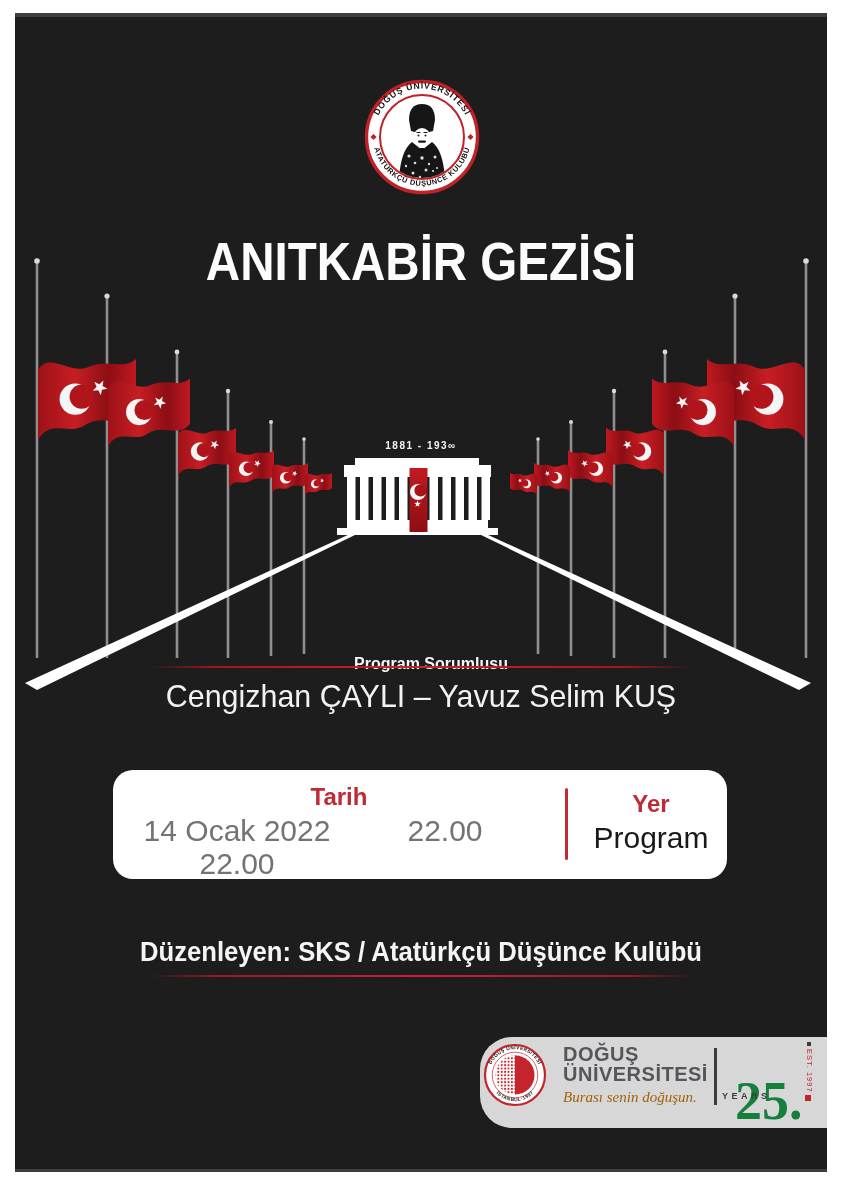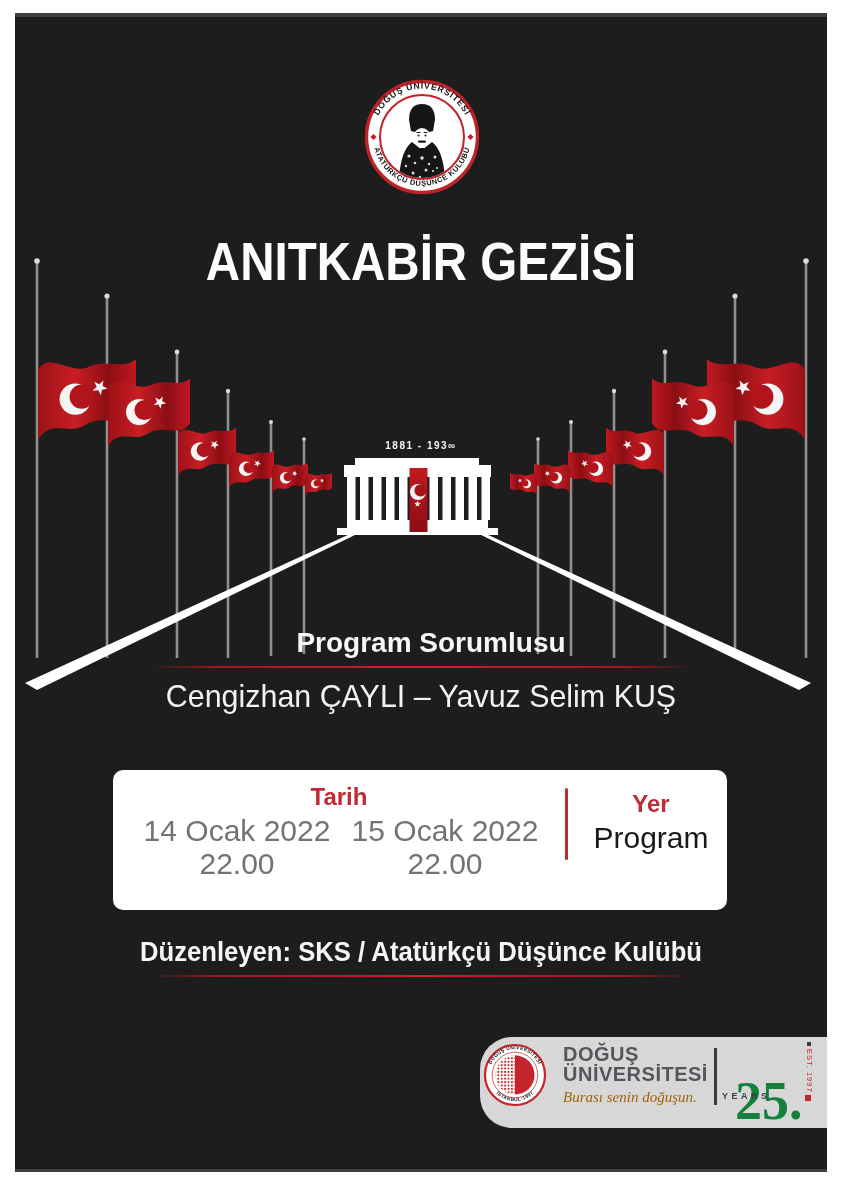--- a/index.html
+++ b/index.html
@@ -8,27 +8,27 @@
   .poster{position:absolute;left:15px;top:13px;width:812px;height:1159px;background:#1d1d1d;
           border-top:4px solid #3e3e3e;border-bottom:3px solid #3e3e3e;box-sizing:border-box;}
   .abs{position:absolute;}
   .ctr{left:0;right:0;text-align:center;}
   .illu{position:absolute;left:0;top:0;width:842px;height:1191px;pointer-events:none;}
 
   .title{top:230px;color:#fcfcfc;font-size:54px;font-weight:800;letter-spacing:0px;
          transform:scaleX(.88);}
   .years{top:440px;color:#f4f4f4;font-size:10px;font-weight:700;letter-spacing:1.5px;}
 
-  .prog-label{top:627px;color:#f7f7f7;font-size:28px;font-weight:700;padding-left:20px;}
+  .prog-label{top:655px;color:#f7f7f7;font-size:16px;font-weight:700;padding-left:20px;}
   .redline{height:2px;background:linear-gradient(90deg,rgba(120,14,18,0) 0%,#a3161c 12%,
            #c8232a 50%,#a3161c 88%,rgba(120,14,18,0) 100%);}
   .line1{top:666px;left:150px;width:542px;}
   .names{top:678px;color:#f2f2f2;font-size:32px;font-weight:400;transform:scaleX(.95);}
 
-  .card{left:113px;top:770px;width:614px;height:140px;background:#ffffff;border-radius:10px;}
+  .card{left:113px;top:770px;width:614px;height:109px;background:#ffffff;border-radius:20px;}
   .card .label{color:#bf2b33;font-size:24px;font-weight:700;text-align:center;position:absolute;}
   .tarih{left:0;width:452px;top:13px;}
   .datecol{position:absolute;top:44px;width:220px;text-align:center;color:#737373;
            font-size:30px;line-height:33px;}
   .dcol1{left:14px;} .dcol2{left:222px;}
   .vline{position:absolute;left:452px;top:18px;width:3px;height:72px;background:#bf2b33;border-radius:2px;}
   .yer{left:462px;width:152px;top:20px;}
   .ankara{position:absolute;left:462px;width:152px;top:51px;text-align:center;color:#191919;font-size:30px;}
 
   .organizer{top:937px;color:#f5f5f5;font-size:27px;font-weight:700;transform:scaleX(.95);}
@@ -205,21 +205,20 @@
   <div class="abs redline line1"></div>
   <div class="abs ctr names">Cengizhan ÇAYLI – Yavuz Selim KUŞ</div>
 
   <div class="abs card">
     <div class="label tarih">Tarih</div>
     <div class="datecol dcol1">
       <div>14 Ocak 2022</div>
       <div>22.00</div>
     </div>
     <div class="datecol dcol2">
-      <div>15 Ocak 2022</div>
       <div>22.00</div>
     </div>
     <div class="vline"></div>
     <div class="label yer">Yer</div>
     <div class="ankara">Program</div>
   </div>
 
   <div class="abs ctr organizer">Düzenleyen: SKS / Atatürkçü Düşünce Kulübü</div>
   <div class="abs redline line2"></div>
 

